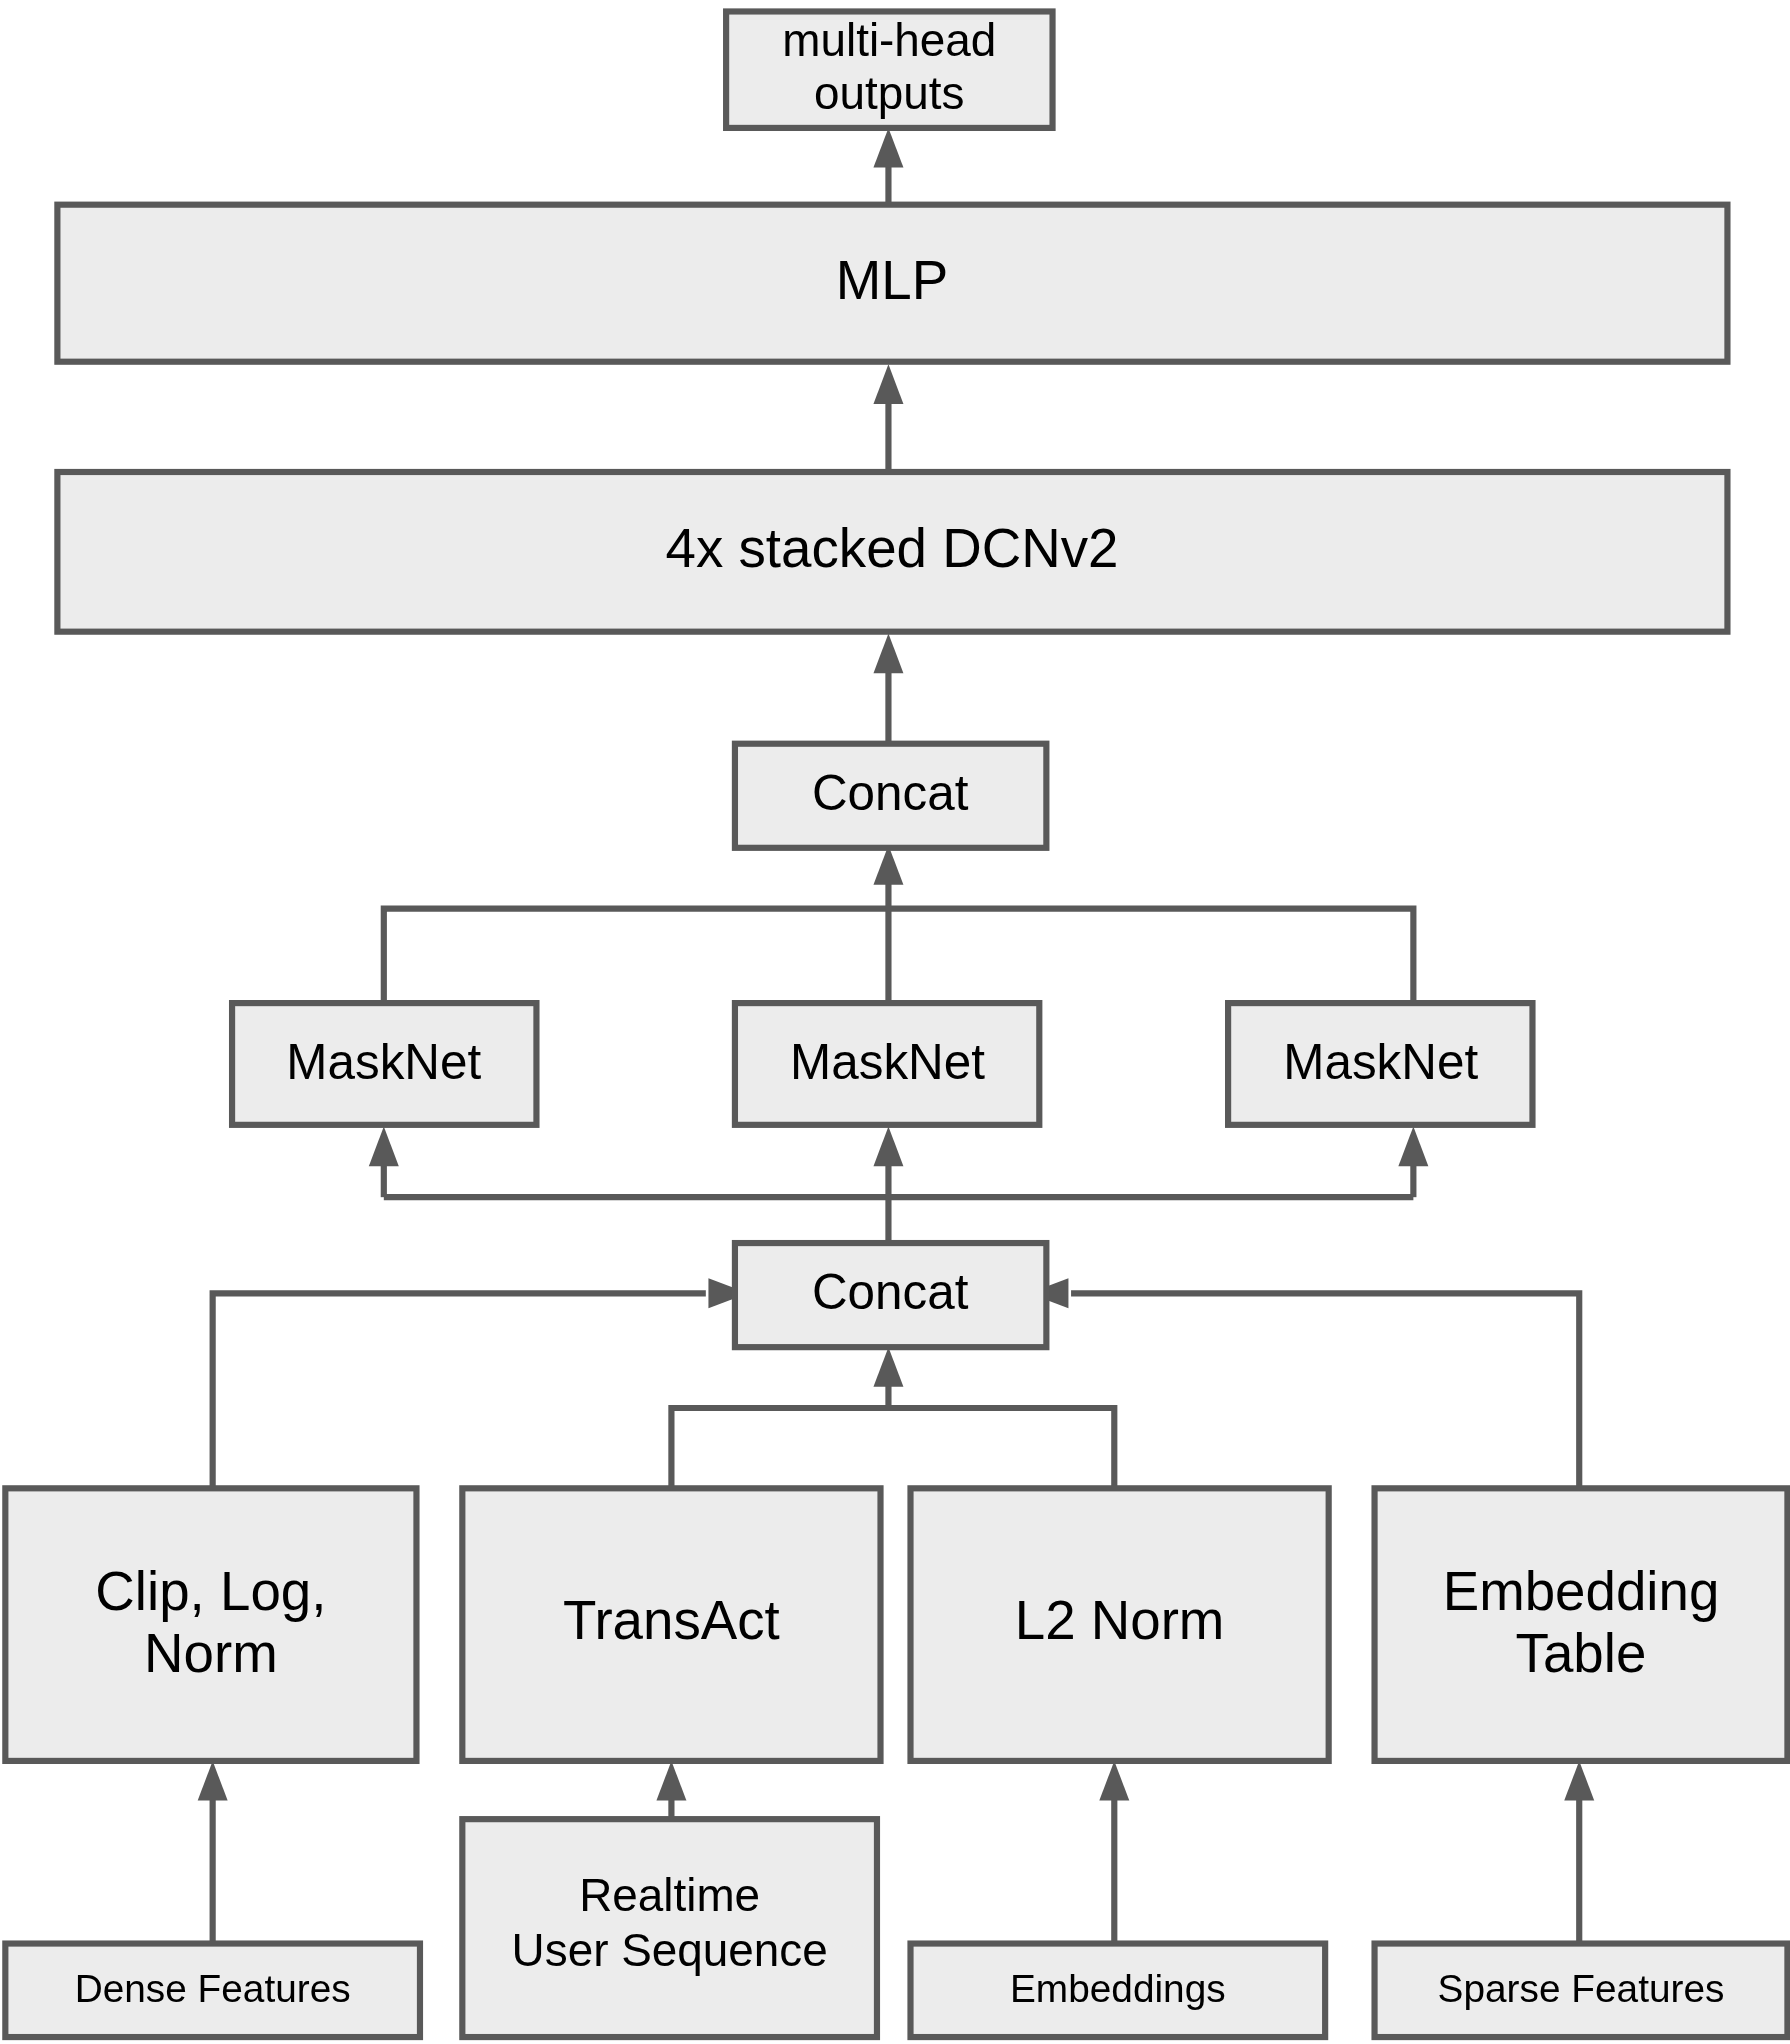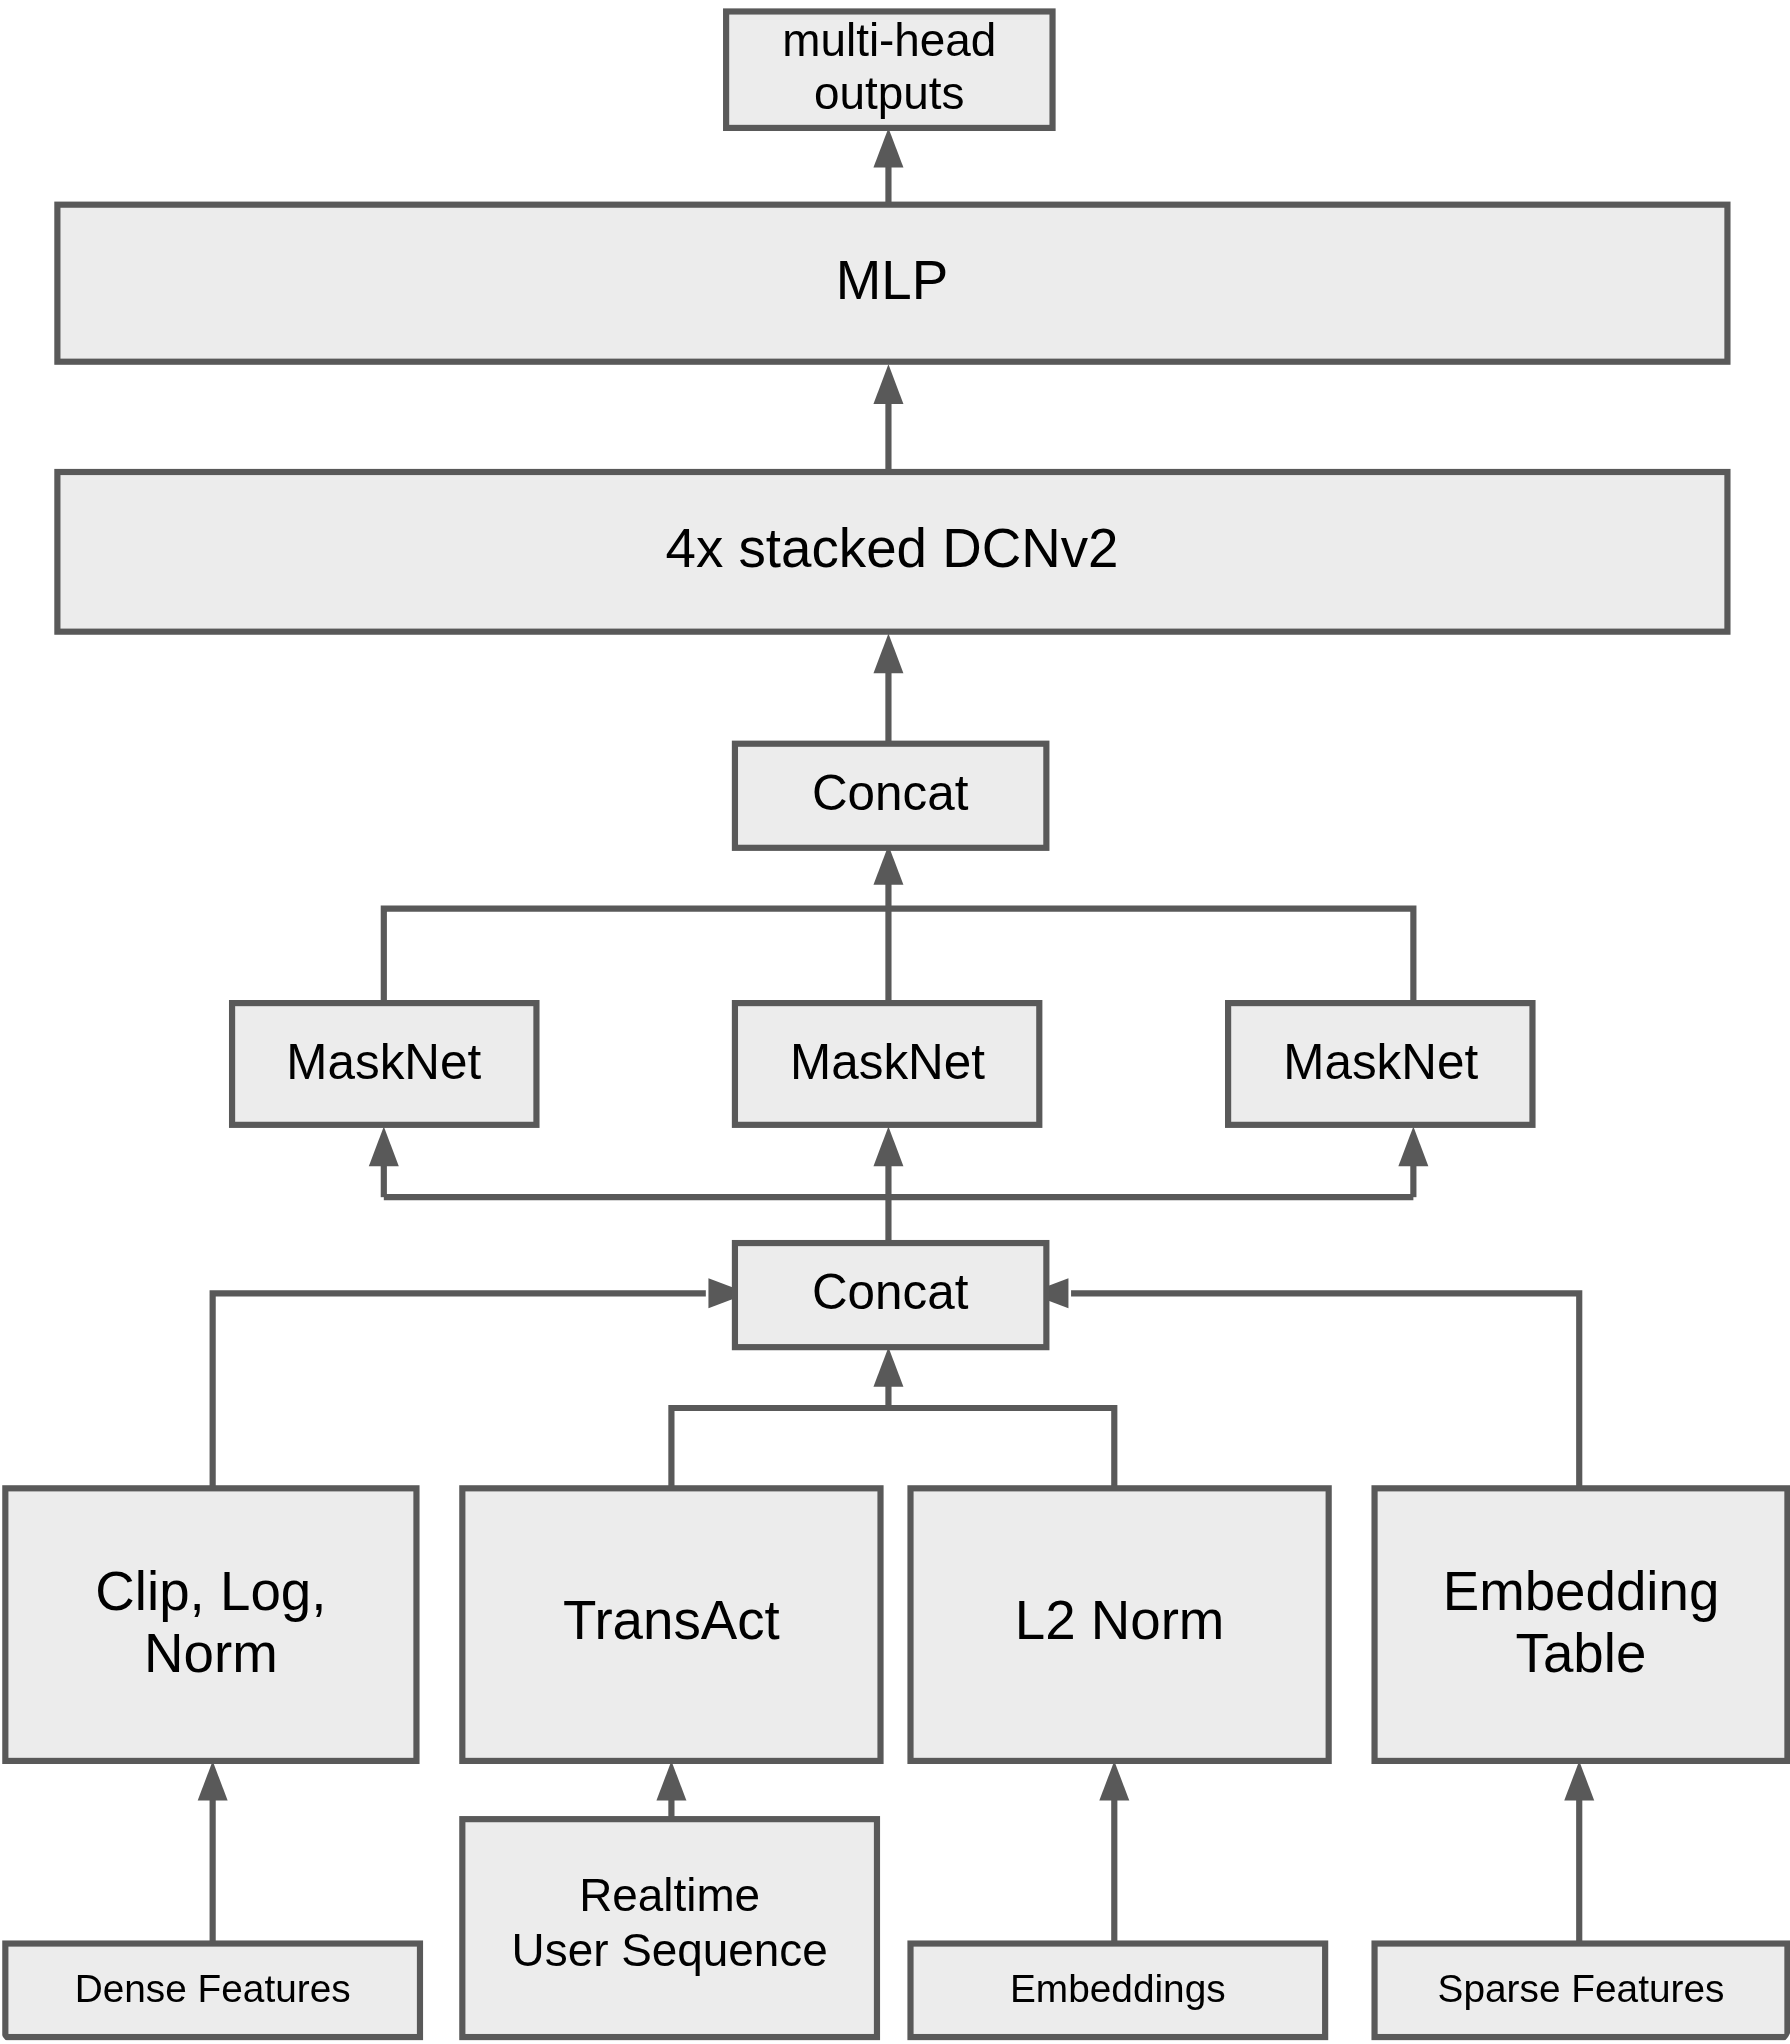--- a/index.html
+++ b/index.html
@@ -9,21 +9,20 @@
   }
   body {
     font-family: "Liberation Sans", sans-serif;
   }
   #diagram-root {
     position: relative;
     width: 1791px;
     height: 2045px;
     background: #ffffff;
     overflow: hidden;
-    border-radius: 18px;
   }
   svg.diagram-canvas {
     position: absolute;
     top: 0;
     left: 0;
     width: 1791px;
     height: 2045px;
     display: block;
   }
   .node-rect {

